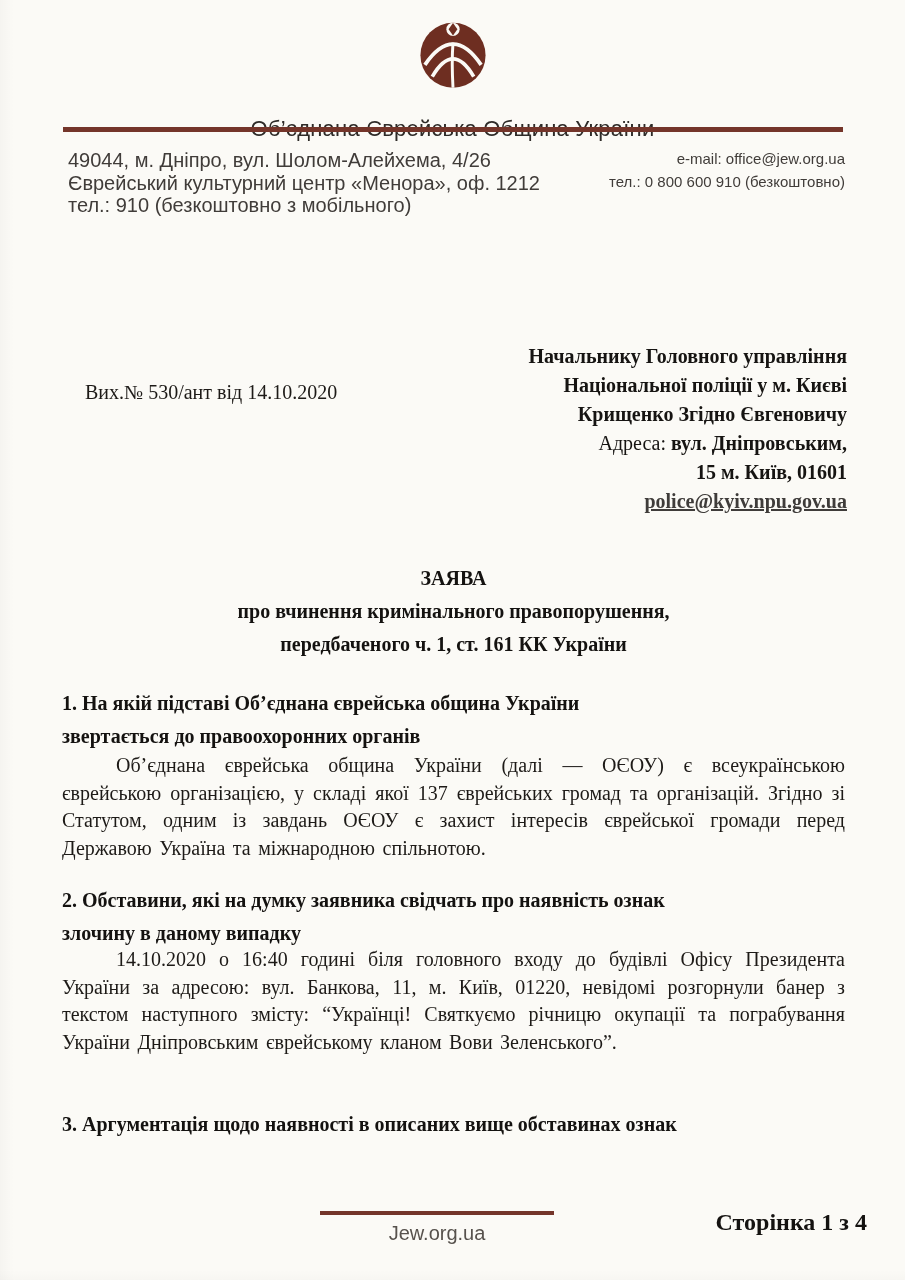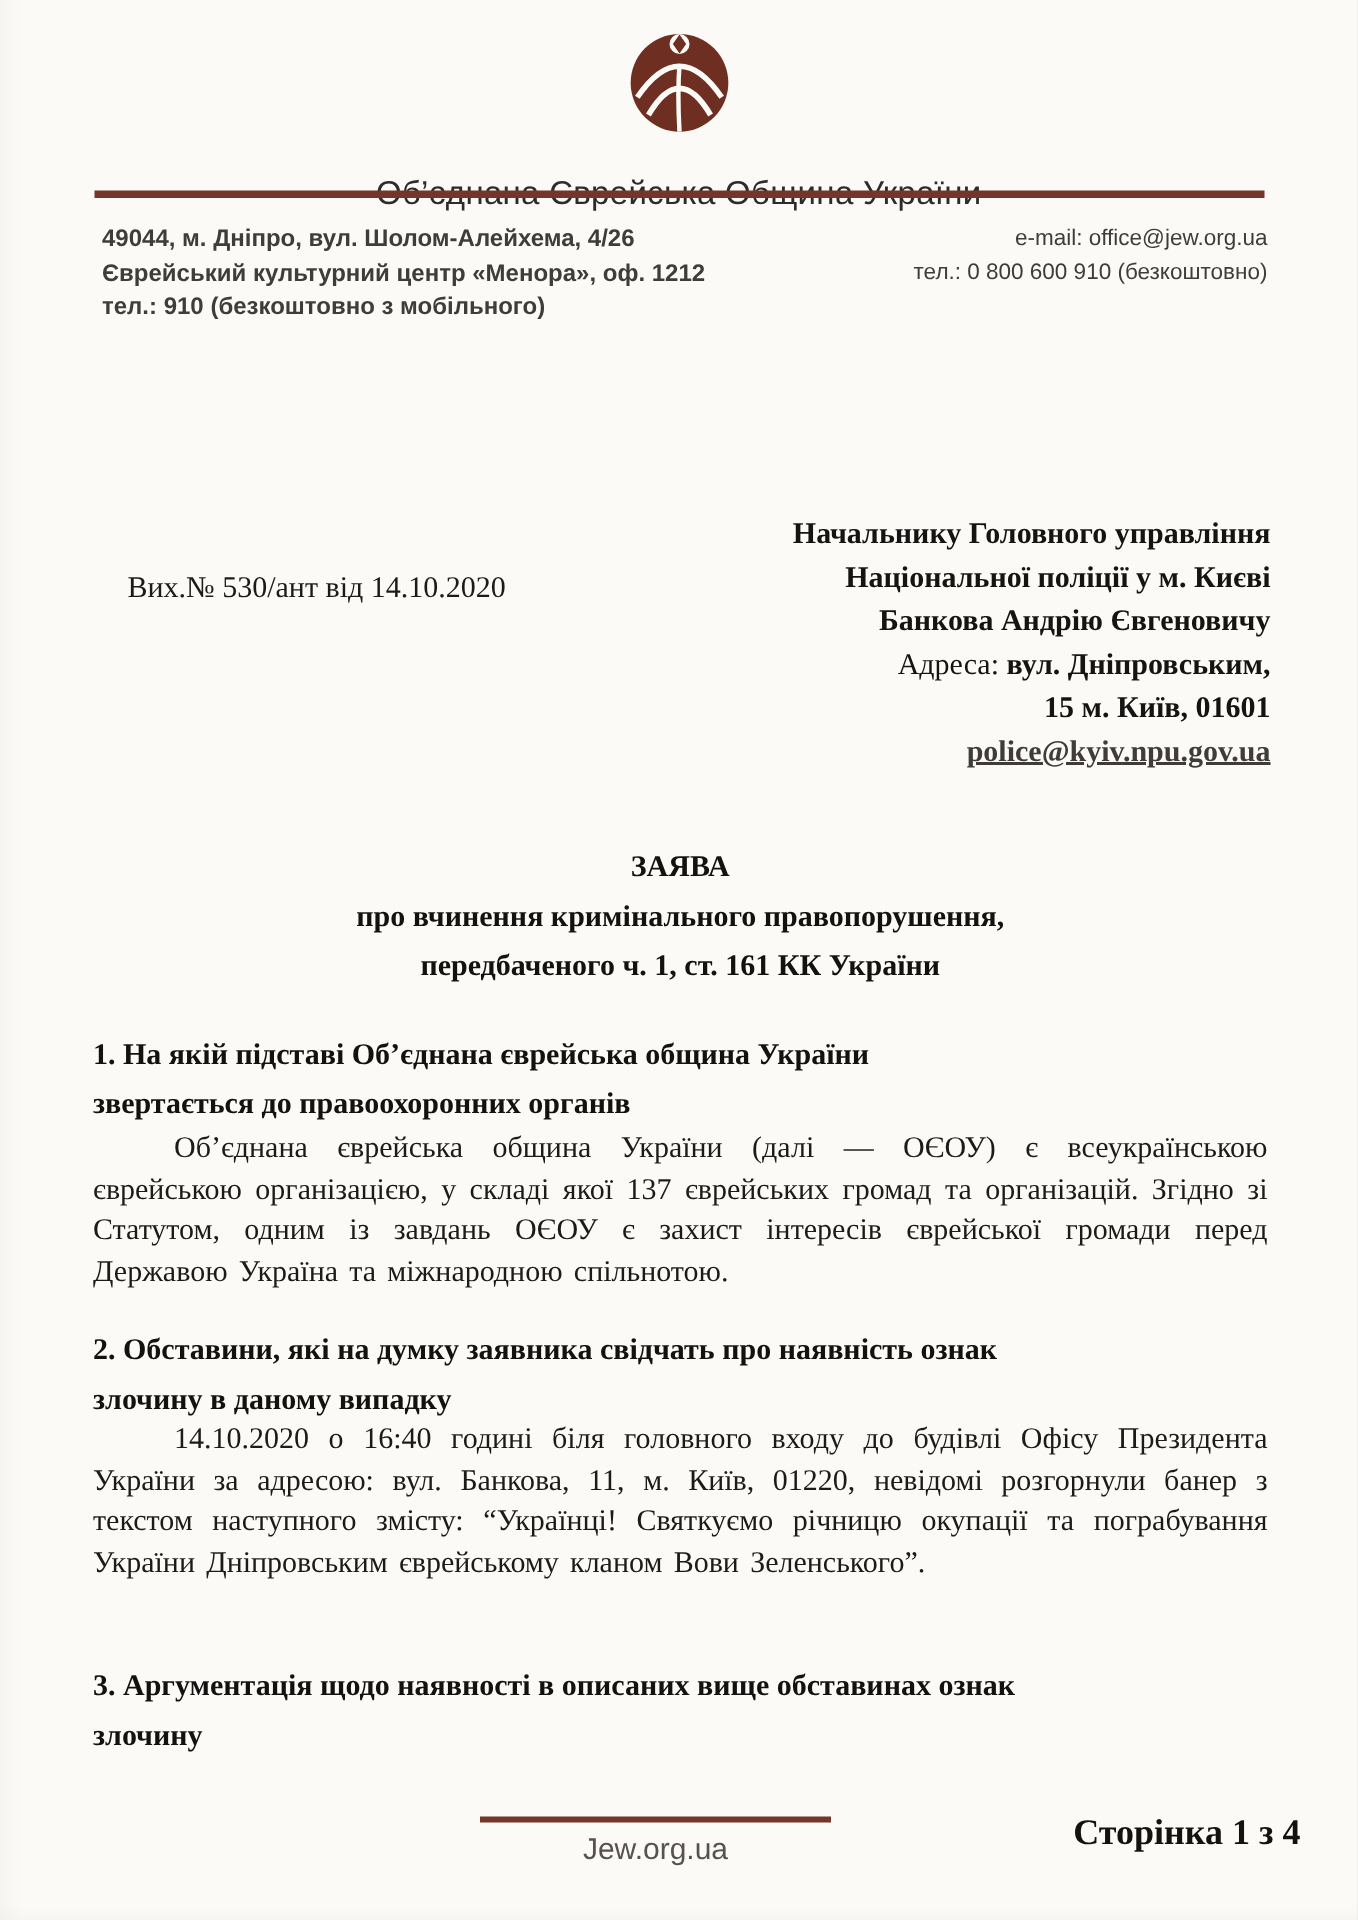--- a/index.html
+++ b/index.html
@@ -11,21 +11,21 @@
     color:#1d1a17;
     font-family:"Liberation Serif", serif;
     overflow:hidden;
   }
   
   .logo-wrap{position:absolute;top:16px;left:0;right:0;display:flex;justify-content:center;}
   .org-name{position:absolute;top:88px;left:0;right:0;text-align:center;
     font-family:"Liberation Sans", sans-serif;font-size:22px;letter-spacing:.2px;color:#2e2b28;margin-top:28px;}
   .rule-top{position:absolute;left:63px;top:127px;width:780px;height:5px;background:#74352a;}
   .contact-left{position:absolute;left:68px;top:149px;
-    font-family:"Liberation Sans", sans-serif;font-size:16px;line-height:22.5px;color:#403c39;font-weight:bold;}
+    font-family:"Liberation Sans", sans-serif;font-size:20px;line-height:22.5px;color:#403c39;}
   .contact-right{position:absolute;right:60px;top:148px;text-align:right;
     font-family:"Liberation Sans", sans-serif;font-size:15px;line-height:22.5px;color:#403c39;}
   
   .recipient{position:absolute;top:298px;right:58px;width:540px;text-align:right;
     font-size:20px;line-height:29px;font-weight:bold;color:#161412;margin-top:44px;}
   .recipient .rline{display:block;}
   .recipient .normal{font-weight:normal;}
   .recipient .email{text-decoration:underline;color:#3f3c3a;}
   .reference{position:absolute;left:85px;top:381px;font-size:20px;color:#1d1a17;}
   
@@ -75,21 +75,21 @@
   <div class="contact-right">
     <div>e-mail: office@jew.org.ua</div>
     <div>тел.: 0 800 600 910 (безкоштовно)</div>
   </div>
 
   <div class="reference">Вих.№ 530/ант від 14.10.2020</div>
 
   <div class="recipient">
     <span class="rline">Начальнику Головного управління</span>
     <span class="rline">Національної поліції у м. Києві</span>
-    <span class="rline">Банкова Андрію Євгеновичу</span>
+    <span class="rline">Крищенко Згідно Євгеновичу</span>
     <span class="rline"><span class="normal">Адреса: </span><span>вул. Дніпровським,</span></span>
     <span class="rline">15 м. Київ, 01601</span>
     <span class="rline email">police@kyiv.npu.gov.ua</span>
   </div>
 
   <div class="doc-title">
     <span class="tline">ЗАЯВА</span>
     <span class="tline">про вчинення кримінального правопорушення,</span>
     <span class="tline">передбаченого ч. 1, ст. 161 КК України</span>
   </div>
@@ -101,20 +101,19 @@
   <div class="sec-body p1">Об’єднана єврейська община України (далі — ОЄОУ) є всеукраїнською єврейською організацією, у складі якої 137 єврейських громад та організацій. Згідно зі Статутом, одним із завдань ОЄОУ є захист інтересів єврейської громади перед Державою Україна та міжнародною спільнотою.</div>
 
   <div class="sec-heading h2">
     <span class="hline">2. Обставини, які на думку заявника свідчать про наявність ознак</span>
     <span class="hline">злочину в даному випадку</span>
   </div>
   <div class="sec-body p2">14.10.2020 о 16:40 годині біля головного входу до будівлі Офісу Президента України за адресою: вул. Банкова, 11, м. Київ, 01220, невідомі розгорнули банер з текстом наступного змісту: “Українці! Святкуємо річницю окупації та пограбування України Дніпровським єврейському кланом Вови Зеленського”.</div>
 
   <div class="sec-heading h3">
     <span class="hline">3. Аргументація щодо наявності в описаних вище обставинах ознак</span>
-    <span class="hline">злочину</span>
   </div>
 
   <div class="rule-bottom"></div>
   <div class="footer-site">Jew.org.ua</div>
   <div class="page-num">Сторінка 1 з 4</div>
 
 </div>
 
 </body></html>

